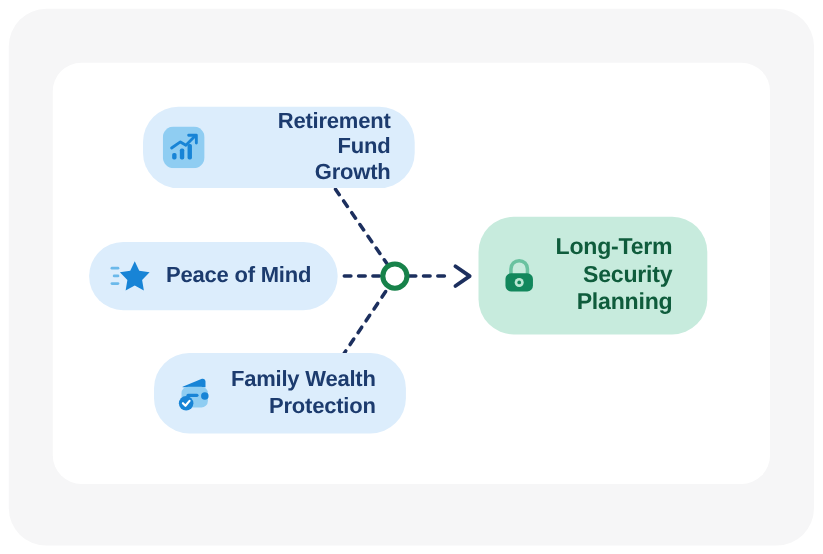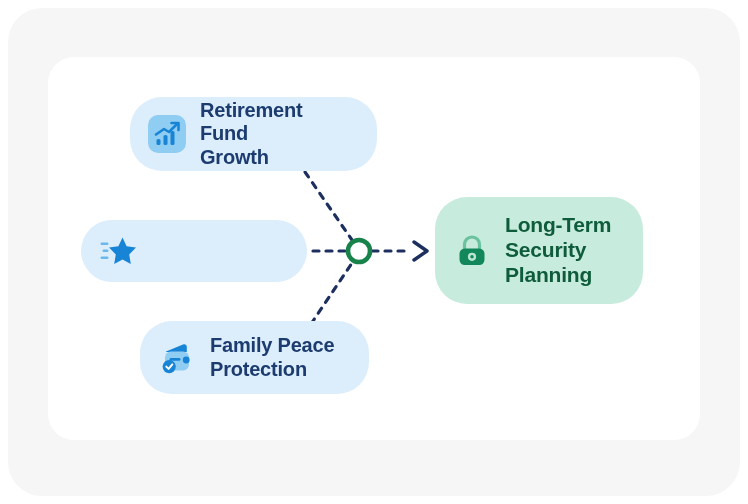--- a/index.html
+++ b/index.html
@@ -57,20 +57,21 @@
     pointer-events: none;
   }
 
   
   .node {
     position: absolute;
     display: flex;
     align-items: center;
     box-sizing: border-box;
     border-radius: 32px;
+    text-align: right;
   }
   .node-blue {
     background: #dcedfc;
     padding: 0 22px 0 18px;
   }
   .node-green {
     background: #c7ebdd;
     padding: 0 4px 0 18px;
   }
   .node-icon {
@@ -133,32 +134,33 @@
 Growth</span>
     </div>
 
     <div class="node node-blue" id="node-peace">
       <svg class="node-icon" viewBox="0 0 38 38">
         <path d="M23.5 5.5 L27.6 14.2 L37 15.6 L30.2 22.5 L31.8 32 L23.5 27.5 L15.2 32 L16.8 22.5 L10 15.6 L19.4 14.2 Z" fill="#1884d6"></path>
         <rect x="1.5" y="10.5" width="8" height="2.6" rx="1.3" fill="#6bb9ea"></rect>
         <rect x="3.5" y="17.5" width="6" height="2.6" rx="1.3" fill="#6bb9ea"></rect>
         <rect x="1.5" y="24.5" width="8" height="2.6" rx="1.3" fill="#6bb9ea"></rect>
       </svg>
+      <span class="node-label label-blue">Peace of Mind</span>
     </div>
 
     <div class="node node-blue" id="node-family">
       <svg class="node-icon" viewBox="0 0 38 38">
         <path d="M8 12.5 L25 5.5 C27 4.7 28.8 5.8 28.8 7.9 L28.8 13 L8 13 Z" fill="#1884d6"></path>
         <rect x="7" y="12.5" width="24" height="19" rx="6" fill="#8fcdf2"></rect>
         <rect x="11.5" y="19" width="11" height="2.8" rx="1.4" fill="#1884d6"></rect>
         <circle cx="28.2" cy="21" r="3.4" fill="#1884d6"></circle>
         <circle cx="11.2" cy="27.6" r="6.6" fill="#1884d6"></circle>
         <path d="M8.3 27.6 L10.6 29.9 L14.3 25.4" fill="none" stroke="#ffffff" stroke-width="2" stroke-linecap="round" stroke-linejoin="round"></path>
       </svg>
-      <span class="node-label label-blue">Family Peace
+      <span class="node-label label-blue">Family Wealth
 Protection</span>
     </div>
 
     <div class="node node-green" id="node-longterm">
       <svg class="node-icon" viewBox="0 0 38 38">
         <path d="M11.5 17 L11.5 12.5 C11.5 8.3 14.8 5 19 5 C23.2 5 26.5 8.3 26.5 12.5 L26.5 17" fill="none" stroke="#6ac2a0" stroke-width="3.2" stroke-linecap="round"></path>
         <rect x="6.5" y="16.5" width="25" height="16.5" rx="5.2" fill="#12875c"></rect>
         <circle cx="19" cy="24.8" r="4.1" fill="#b9e6d2"></circle>
         <circle cx="19" cy="24.8" r="1.7" fill="#12875c"></circle>
       </svg>

